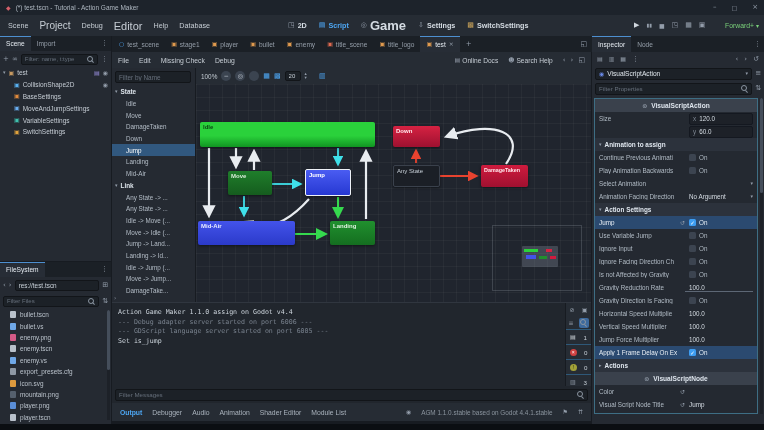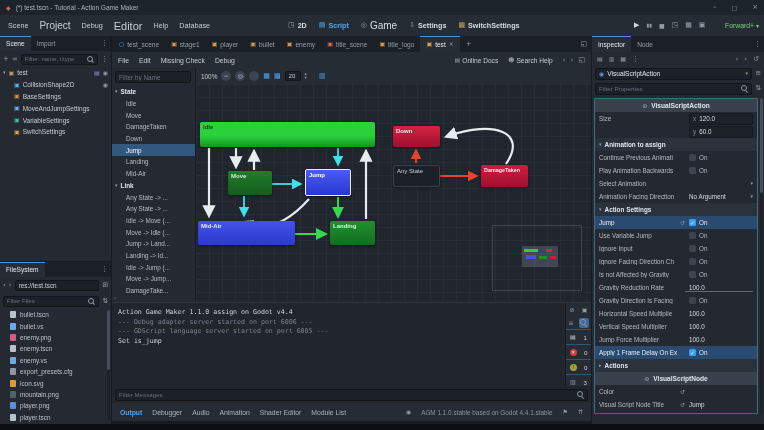--- a/index.html
+++ b/index.html
@@ -75,21 +75,21 @@
       <span class="fx" style="gap:3px">
         <span class="ic">◳</span>
         <span style="font-size:7.2px;font-weight:bold;color:#d5dce3">2D</span>
         </span>
       <span class="fx" style="gap:3px">
         <span class="ic blue">▤</span>
         <span style="font-size:7.2px;font-weight:bold;color:#4da6f2">Script</span>
         </span>
       <span class="fx" style="gap:3px">
         <span class="ic">◎</span>
-        <span style="font-size:10px;font-weight:normal;color:#d5dce3">Game</span>
+        <span style="font-size:13px;font-weight:bold;color:#d5dce3">Game</span>
         </span>
       <span class="fx" style="gap:3px">
         <span class="ic">⇩</span>
         <span style="font-size:7.2px;font-weight:bold;color:#d5dce3">Settings</span>
         </span>
       <span class="fx" style="gap:3px">
         <span class="ic" style="color:#c9a35a">▩</span>
         <span style="font-size:7.2px;font-weight:bold;color:#d5dce3">SwitchSettings</span>
         </span>
     </div>

